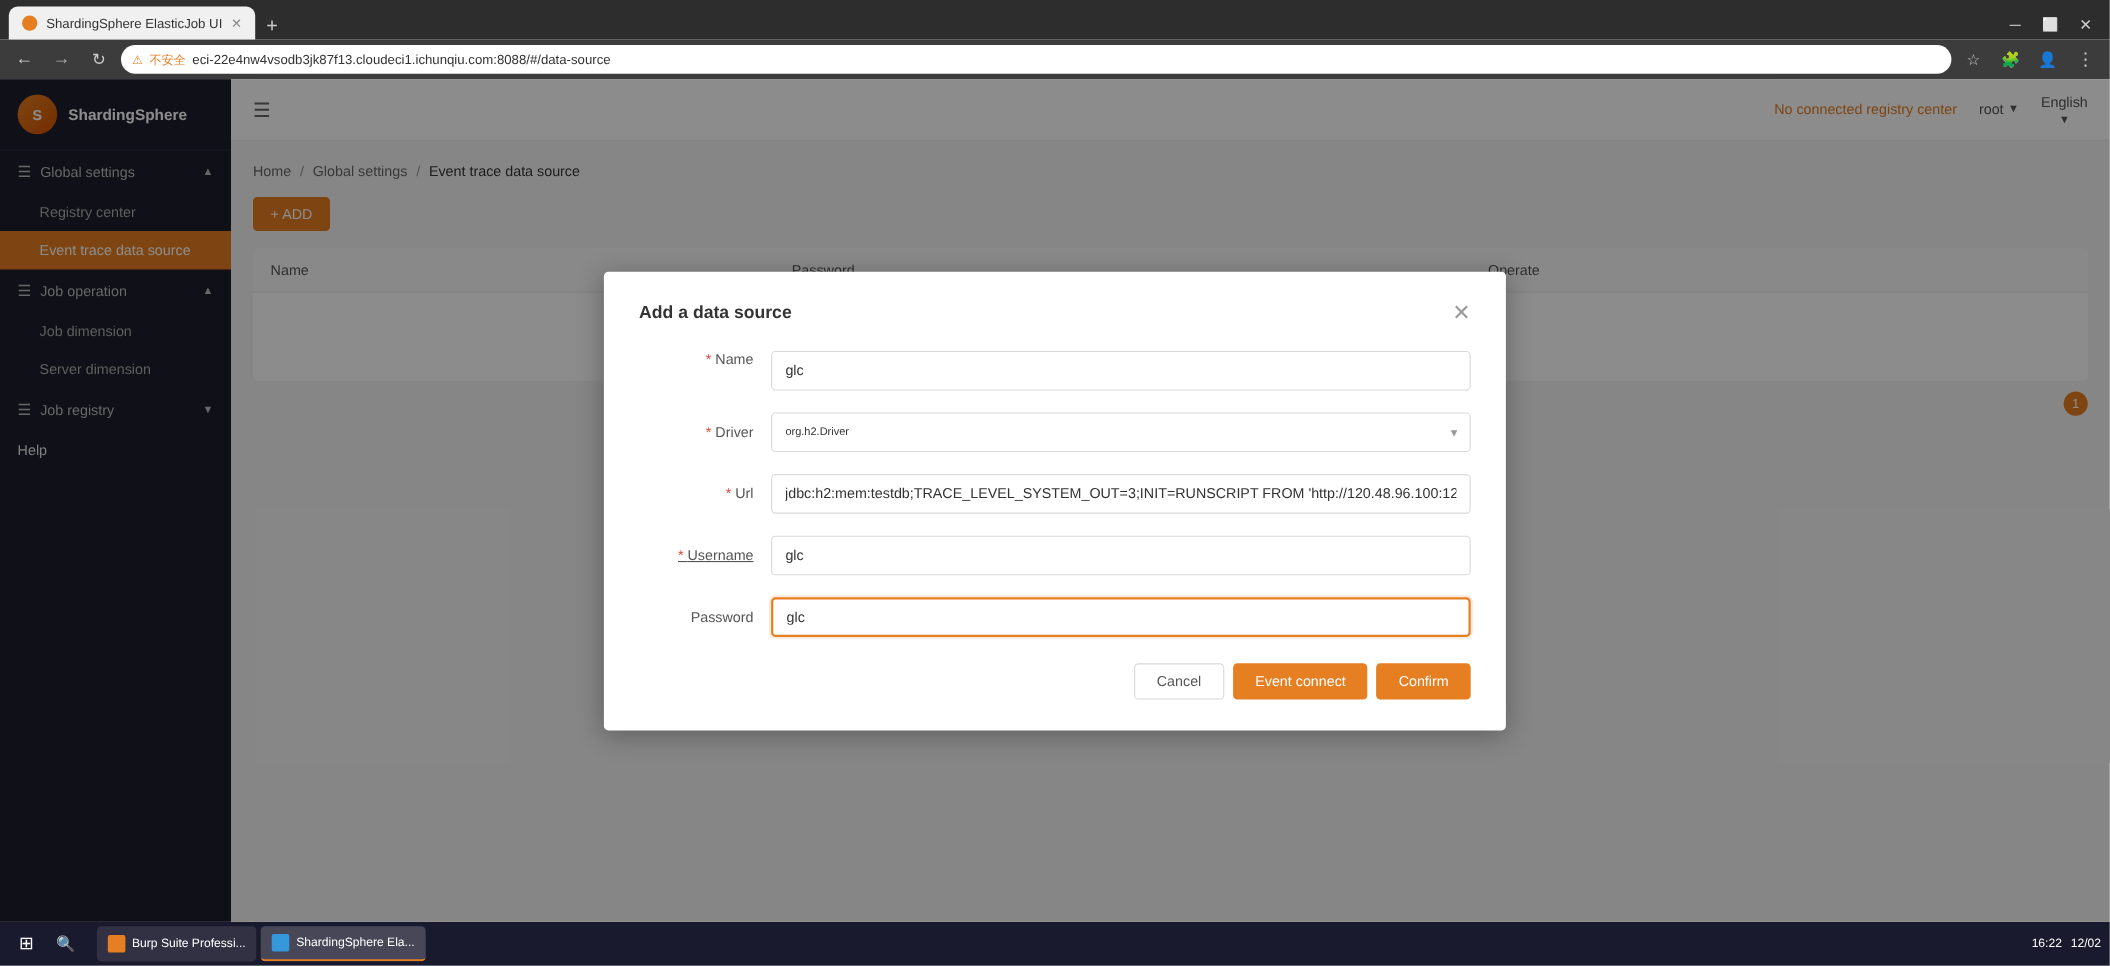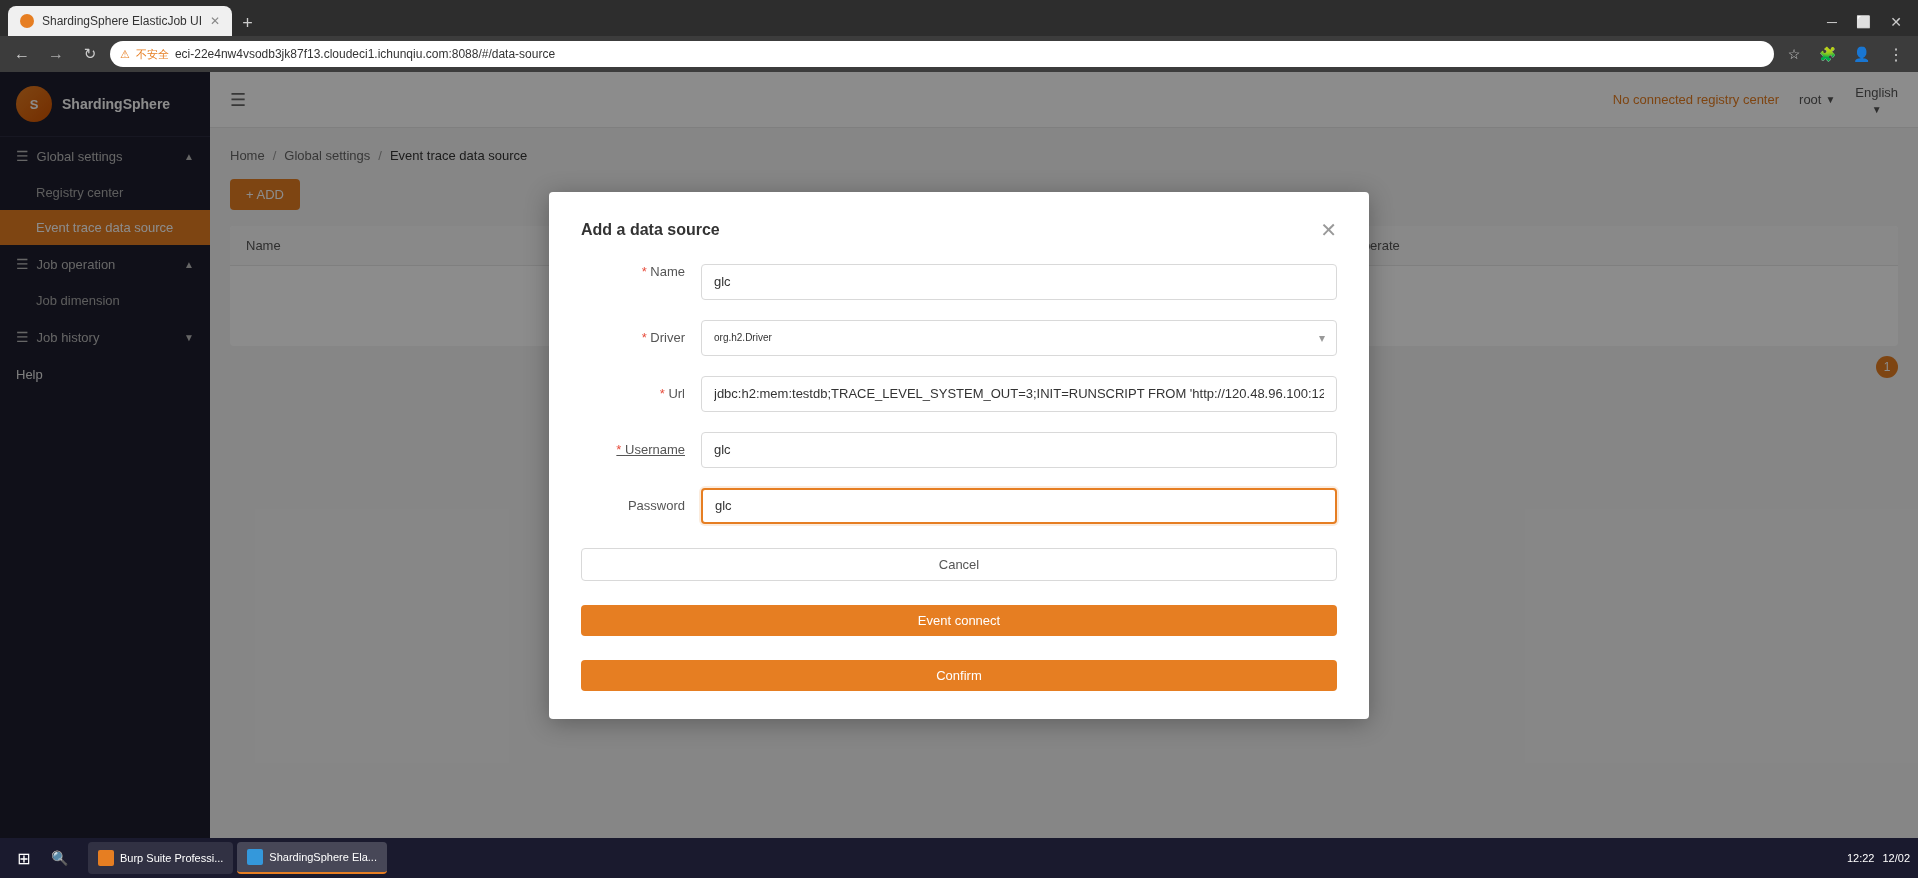--- a/index.html
+++ b/index.html
@@ -66,25 +66,28 @@
       <div style="padding:11px 16px;display:flex;align-items:center;justify-content:space-between;cursor:pointer;color:#bbb;font-size:13px;">
         <div style="display:flex;align-items:center;gap:8px;">
           <span style="font-size:14px;">☰</span>
           <span>Job operation</span>
         </div>
         <span style="font-size:10px;">▲</span>
       </div>
       <div style="padding:10px 16px 10px 36px;cursor:pointer;color:#aaa;font-size:13px;">
         <span>Job dimension</span>
       </div>
+      <div style="padding:10px 16px 10px 36px;cursor:pointer;color:#aaa;font-size:13px;">
+        <span>Server dimension</span>
+      </div>
 
       <div style="padding:11px 16px;display:flex;align-items:center;justify-content:space-between;cursor:pointer;color:#bbb;font-size:13px;">
         <div style="display:flex;align-items:center;gap:8px;">
           <span style="font-size:14px;">☰</span>
-          <span>Job history</span>
+          <span>Job registry</span>
         </div>
         <span style="font-size:10px;">▼</span>
       </div>
 
       <div style="padding:11px 16px;cursor:pointer;color:#e5e5e5;font-size:13px;">
         <span>Help</span>
       </div>
     </div>
   </div>
 
@@ -195,21 +198,21 @@
 
       <div style="display:flex;align-items:center;margin-bottom:24px;">
         <div style="width:120px;text-align:right;padding-right:16px;font-size:13px;color:#555;flex-shrink:0;">
           <span>Password</span>
         </div>
         <div style="flex:1;">
           <input type="text" style="width: 100%; height: 36px; border: 2px solid rgb(230, 126, 34); border-radius: 4px; padding: 0px 12px; font-size: 13px; color: rgb(51, 51, 51); outline: none; box-shadow: rgba(230, 126, 34, 0.15) 0px 0px 0px 2px;" value="glc">
         </div>
       </div>
 
-      <div style="display:flex;justify-content:flex-end;gap:24px;margin-top:8px;flex-direction:column;">
+      <div style="display:flex;justify-content:flex-end;gap:8px;margin-top:8px;">
         <button style="background:white;color:#555;border:1px solid #d9d9d9;padding:8px 20px;border-radius:4px;cursor:pointer;font-size:13px;">Cancel</button>
         <button style="background:#e67e22;color:white;border:none;padding:8px 20px;border-radius:4px;cursor:pointer;font-size:13px;">Event connect</button>
         <button style="background:#e67e22;color:white;border:none;padding:8px 20px;border-radius:4px;cursor:pointer;font-size:13px;">Confirm</button>
       </div>
     </div>
   </div>
 
 </div>
 
 <div style="height:40px;background:#1a1a2e;display:flex;align-items:center;padding:0 8px;gap:4px;">
@@ -222,16 +225,16 @@
       <div style="width:16px;height:16px;background:#e67e22;border-radius:2px;"></div>
       <span>Burp Suite Professi...</span>
     </div>
     <div style="background:rgba(255,255,255,0.2);border-radius:4px;padding:4px 10px;color:white;font-size:11px;display:flex;align-items:center;gap:6px;cursor:pointer;height:32px;border-bottom:2px solid #e67e22;">
       <div style="width:16px;height:16px;background:#3498db;border-radius:2px;"></div>
       <span>ShardingSphere Ela...</span>
     </div>
   </div>
   <div style="flex:1;"></div>
   <div style="display:flex;align-items:center;gap:8px;color:white;font-size:11px;">
-    <span>12:22</span>
+    <span>16:22</span>
     <span>12/02</span>
   </div>
 </div>
 
 </body></html>

